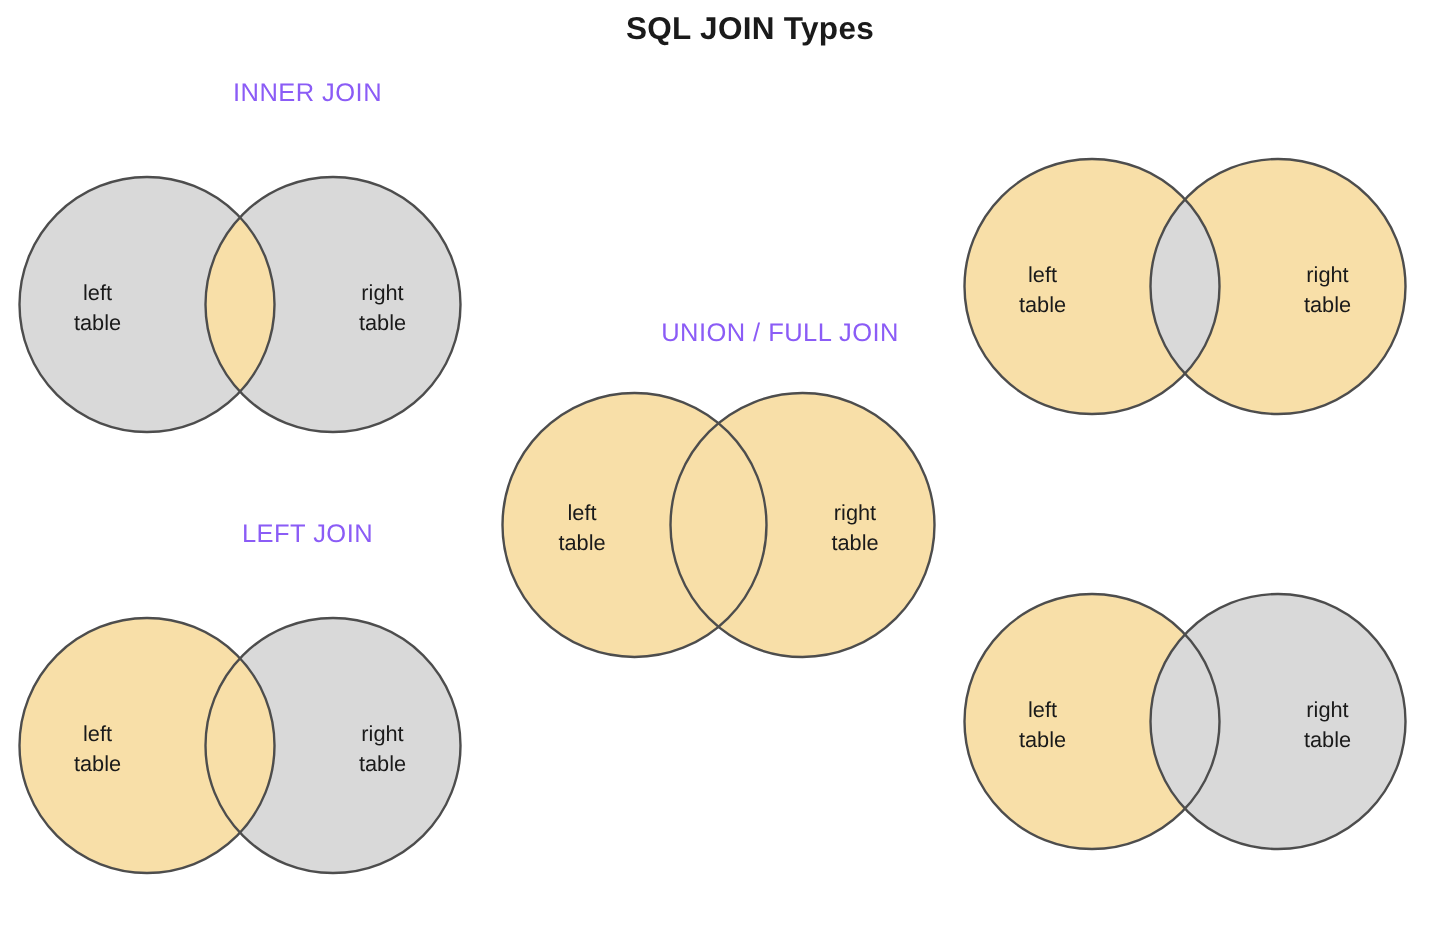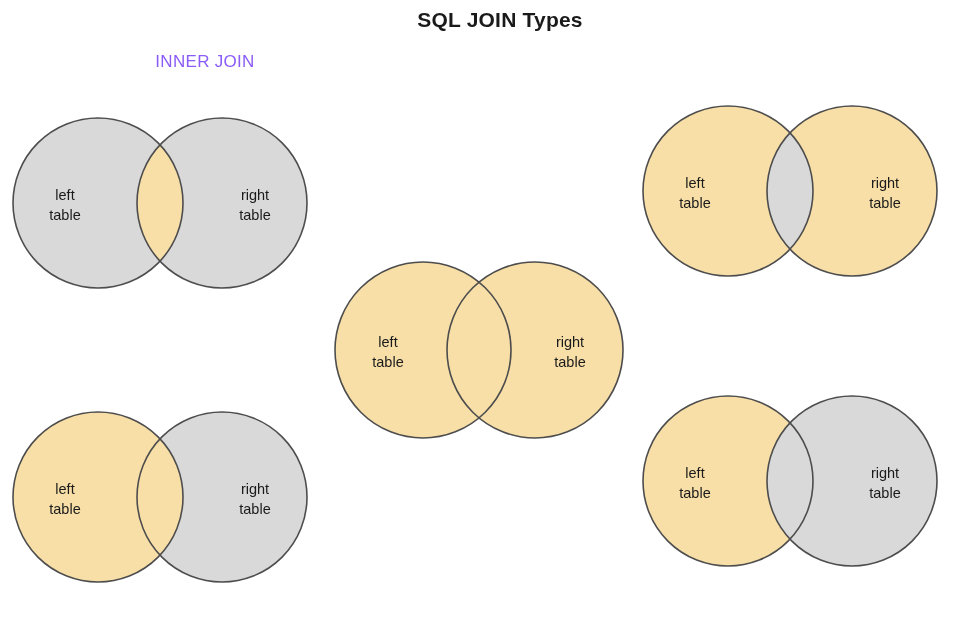--- a/index.html
+++ b/index.html
@@ -95,38 +95,40 @@
     <circle cx="98" cy="93" r="85" fill="none" stroke="#4D4D4D" stroke-width="1.6"></circle>
     <circle cx="222" cy="93" r="85" fill="none" stroke="#4D4D4D" stroke-width="1.6"></circle>
     <text class="venn-label" x="65" y="86">left</text>
     <text class="venn-label" x="65" y="106">table</text>
     <text class="venn-label" x="255" y="86">right</text>
     <text class="venn-label" x="255" y="106">table</text>
   </svg>
 </div>
 
 <div class="venn-block" id="block-left">
+  <div class="venn-title">LEFT JOIN</div>
   <svg class="venn-svg" width="330" height="186" viewBox="0 0 330 186">
     <defs>
       <clipPath id="clipL-left">
           <circle cx="98" cy="93" r="85"></circle>
         </clipPath>
     </defs>
     <circle cx="222" cy="93" r="85" fill="#D9D9D9"></circle>
     <circle cx="98" cy="93" r="85" fill="#F8DFA8"></circle>
     <circle cx="98" cy="93" r="85" fill="none" stroke="#4D4D4D" stroke-width="1.6"></circle>
     <circle cx="222" cy="93" r="85" fill="none" stroke="#4D4D4D" stroke-width="1.6"></circle>
     <text class="venn-label" x="65" y="86">left</text>
     <text class="venn-label" x="65" y="106">table</text>
     <text class="venn-label" x="255" y="86">right</text>
     <text class="venn-label" x="255" y="106">table</text>
   </svg>
 </div>
 
 <div class="venn-block" id="block-union">
+  <div class="venn-title">UNION / FULL JOIN</div>
   <svg class="venn-svg" width="320" height="192" viewBox="0 0 320 192">
     <circle cx="103" cy="96" r="88" fill="#F8DFA8"></circle>
     <circle cx="215" cy="96" r="88" fill="#F8DFA8"></circle>
     <circle cx="103" cy="96" r="88" fill="none" stroke="#4D4D4D" stroke-width="1.6"></circle>
     <circle cx="215" cy="96" r="88" fill="none" stroke="#4D4D4D" stroke-width="1.6"></circle>
     <text class="venn-label" x="68" y="89">left</text>
     <text class="venn-label" x="68" y="109">table</text>
     <text class="venn-label" x="250" y="89">right</text>
     <text class="venn-label" x="250" y="109">table</text>
   </svg>

